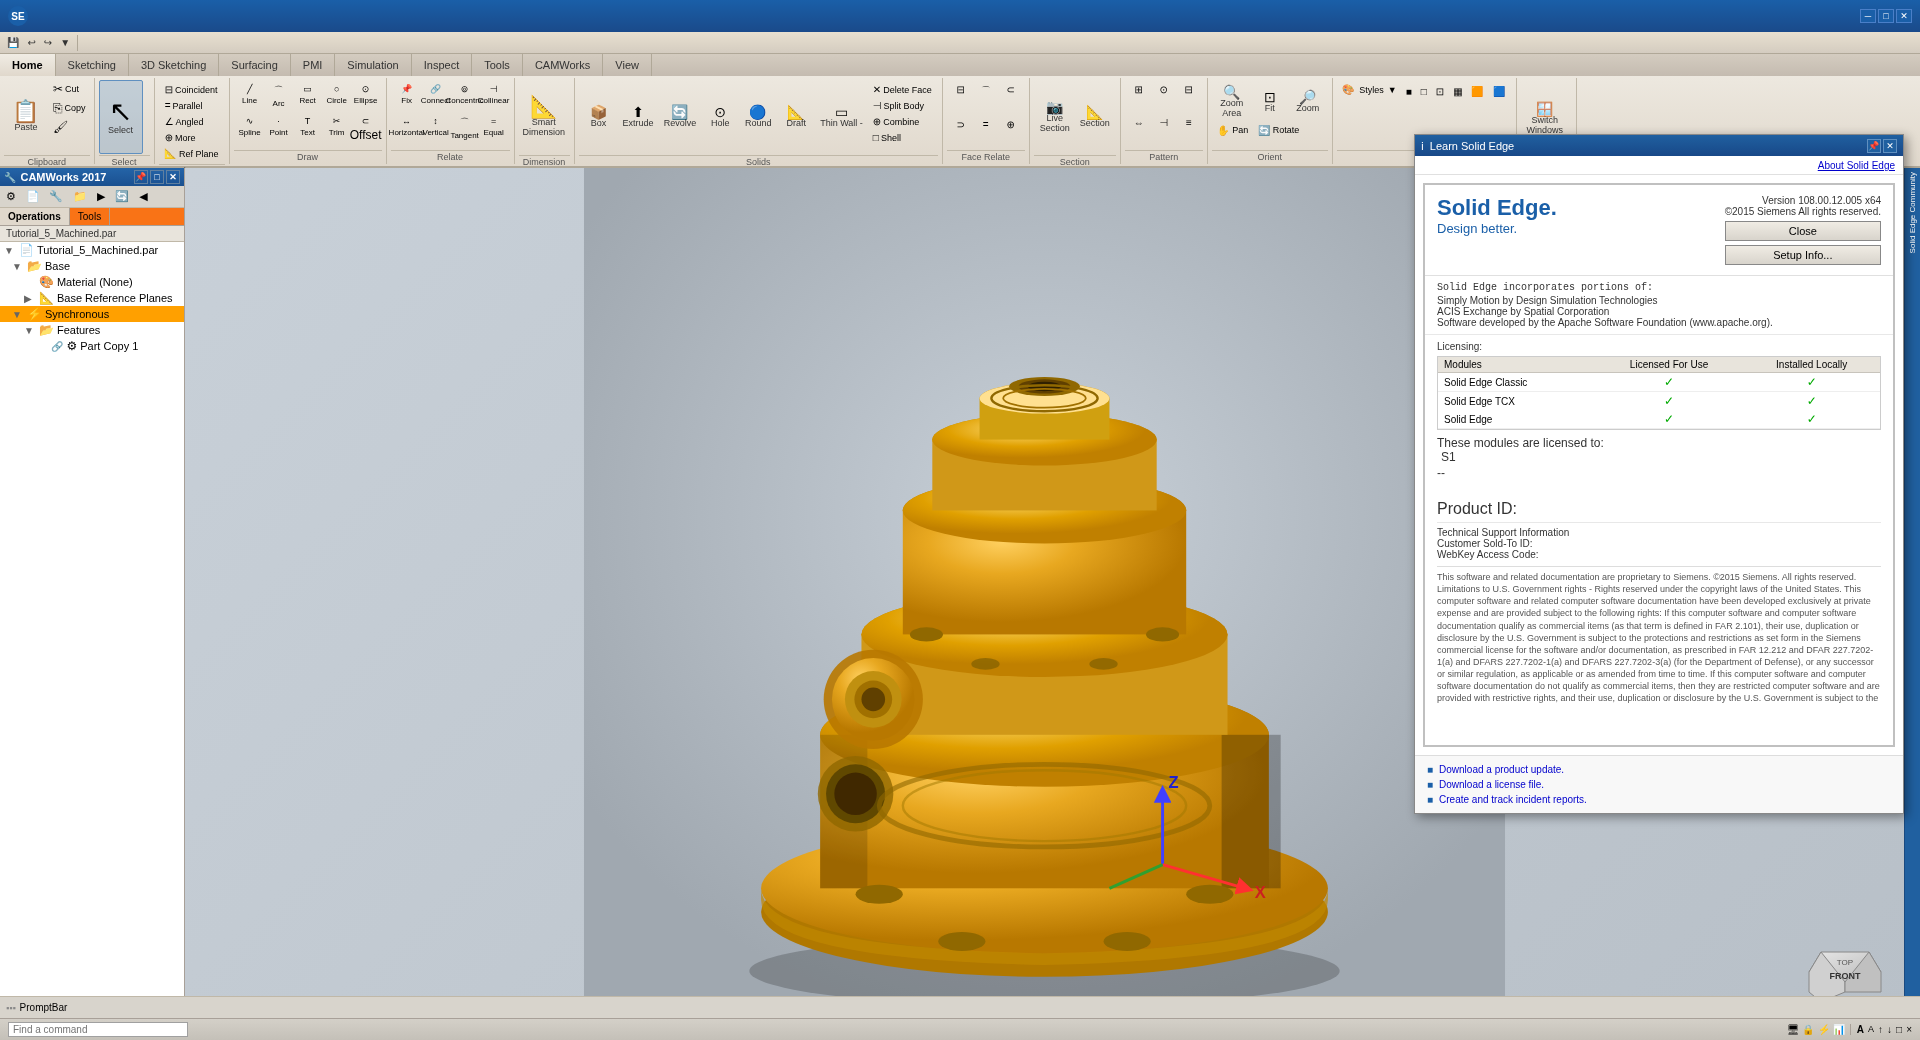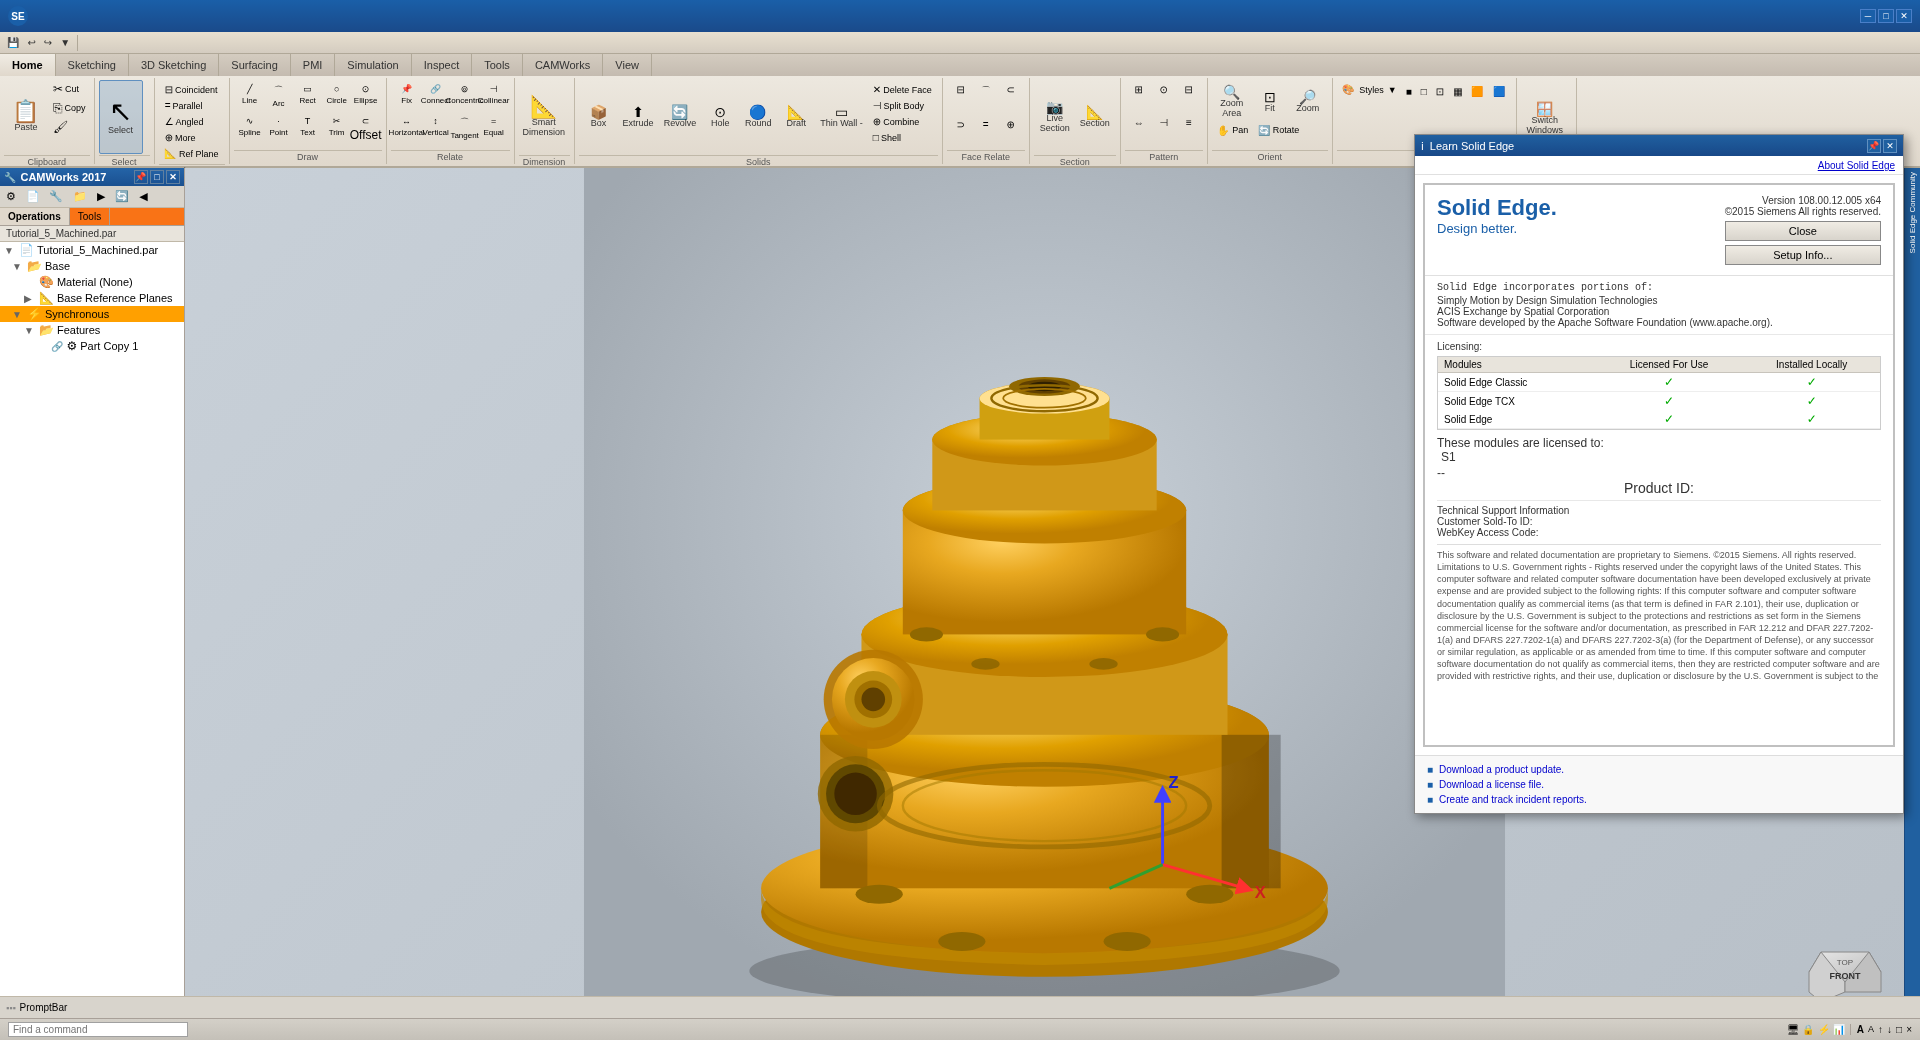--- a/index.html
+++ b/index.html
@@ -610,21 +610,21 @@
           </table>
         </div>
       </div>
 
       <div style="font-size:12px; color:#333; margin-top:6px;">
         <div>These modules are licensed to:</div>
         <div style="padding-left:4px;">S1</div>
         <div style="margin-top:2px;">--</div>
       </div>
 
-      <div style="font-size:14px; color:#333; margin-top:0;text-align:center;">
+      <div style="font-size:16px; color:#333; margin-top:20px;">
         <div>Product ID:</div>
       </div>
 
       <div style="font-size:10px; color:#333; margin-top:4px; border-top:1px solid #e8e8e8; padding-top:4px;">
         <div>Technical Support Information</div>
         <div>Customer Sold-To ID:</div>
         <div>WebKey Access Code:</div>
       </div>
 
       <div style="font-size:9px; color:#555; line-height:1.35; margin-top:6px; height:140px; overflow-y:auto; border-top:1px solid #ddd; padding-top:4px;">This software and related documentation are proprietary to Siemens. ©2015 Siemens. All rights reserved. Limitations to U.S. Government rights - Rights reserved under the copyright laws of the United States. This computer software and related computer software documentation have been developed exclusively at private expense and are provided subject to the following rights: If this computer software and computer software documentation qualify as commercial items (as that term is defined in FAR 2.101), their use, duplication or disclosure by the U.S. Government is subject to the protections and restrictions as set form in the Siemens commercial license for the software and/or documentation, as prescribed in FAR 12.212 and DFAR 227.7202-1(a) and DFARS 227.7202-1(a) and DFARS 227.7202-3(a) (for the Department of Defense), or any successor or similar regulation, as applicable or as amended from time to time. If this computer software and computer software documentation do not qualify as commercial items, then they are restricted computer software and are provided with restrictive rights, and their use, duplication or disclosure by the U.S. Government is subject to the protections and restrictions as set form in FAR 27.404(b) and FAR 52-227-14 (for civilian agency), and DFARS 227.7203-5(c) and DFARS 252.227-7014 (for the Department of Defense), or any successor or similar regulation, or as amended from time to time. Siemens and Solid Edge are registered trademarks of Siemens.</div>

